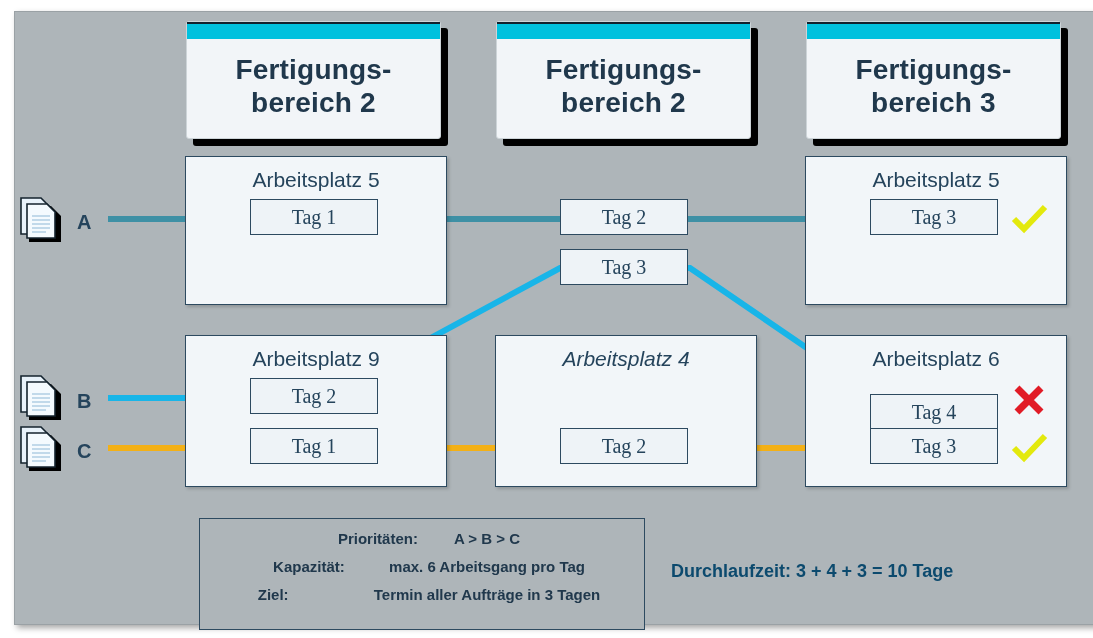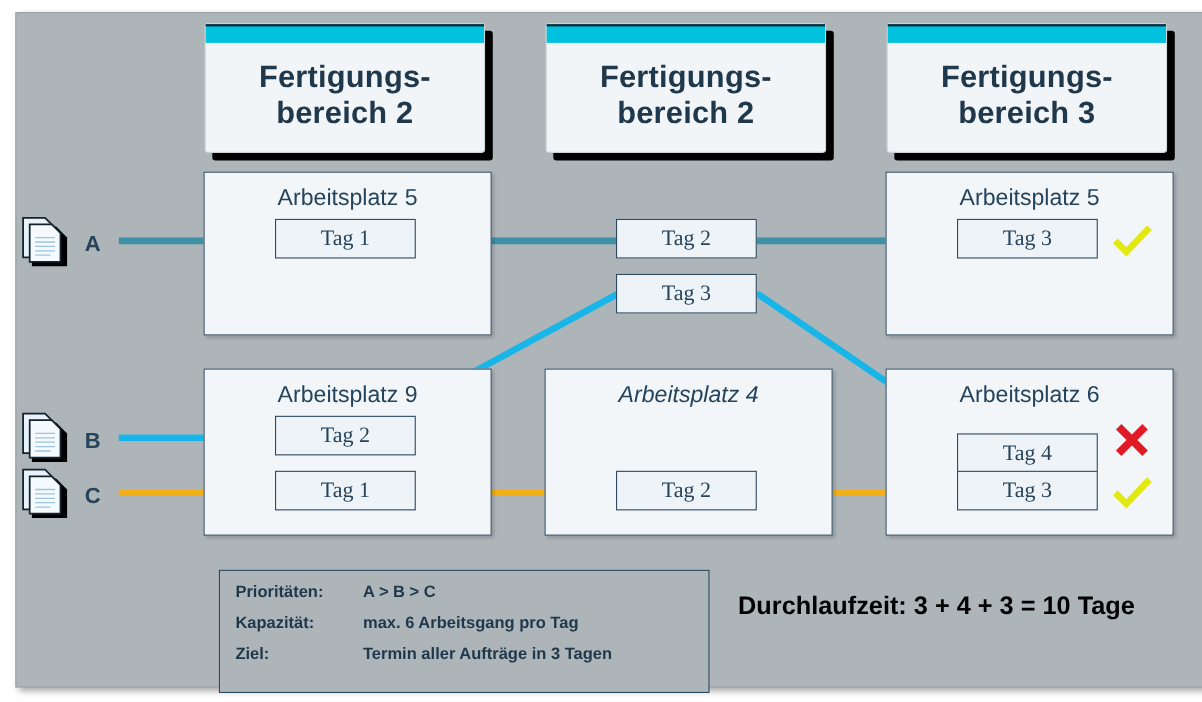--- a/index.html
+++ b/index.html
@@ -122,31 +122,32 @@
     box-sizing: border-box;
     padding: 11px 0 0 14px;
   }
   .lrow {
     display: flex;
     align-items: baseline;
     margin-bottom: 11px;
     font-size: 15px;
     font-weight: bold;
     color: #20384c;
+    justify-content: center;
   }
   .lkey { width: 116px; flex: 0 0 116px; }
   .lval { }
 
   #lead {
     position: absolute;
     left: 656px;
-    top: 525px;
-    font-size: 23px;
-    font-weight: bold;
-    color: #000000;
+    top: 549px;
+    font-size: 18px;
+    font-weight: bold;
+    color: #0c4a6e;
     white-space: nowrap;
   }
 </style>
 </head>
 <body>
 
 <div id="stage">
   <div id="panel">
 
     <svg id="lines" viewBox="0 0 1093 638" style="left:-15px;top:-12px;">

